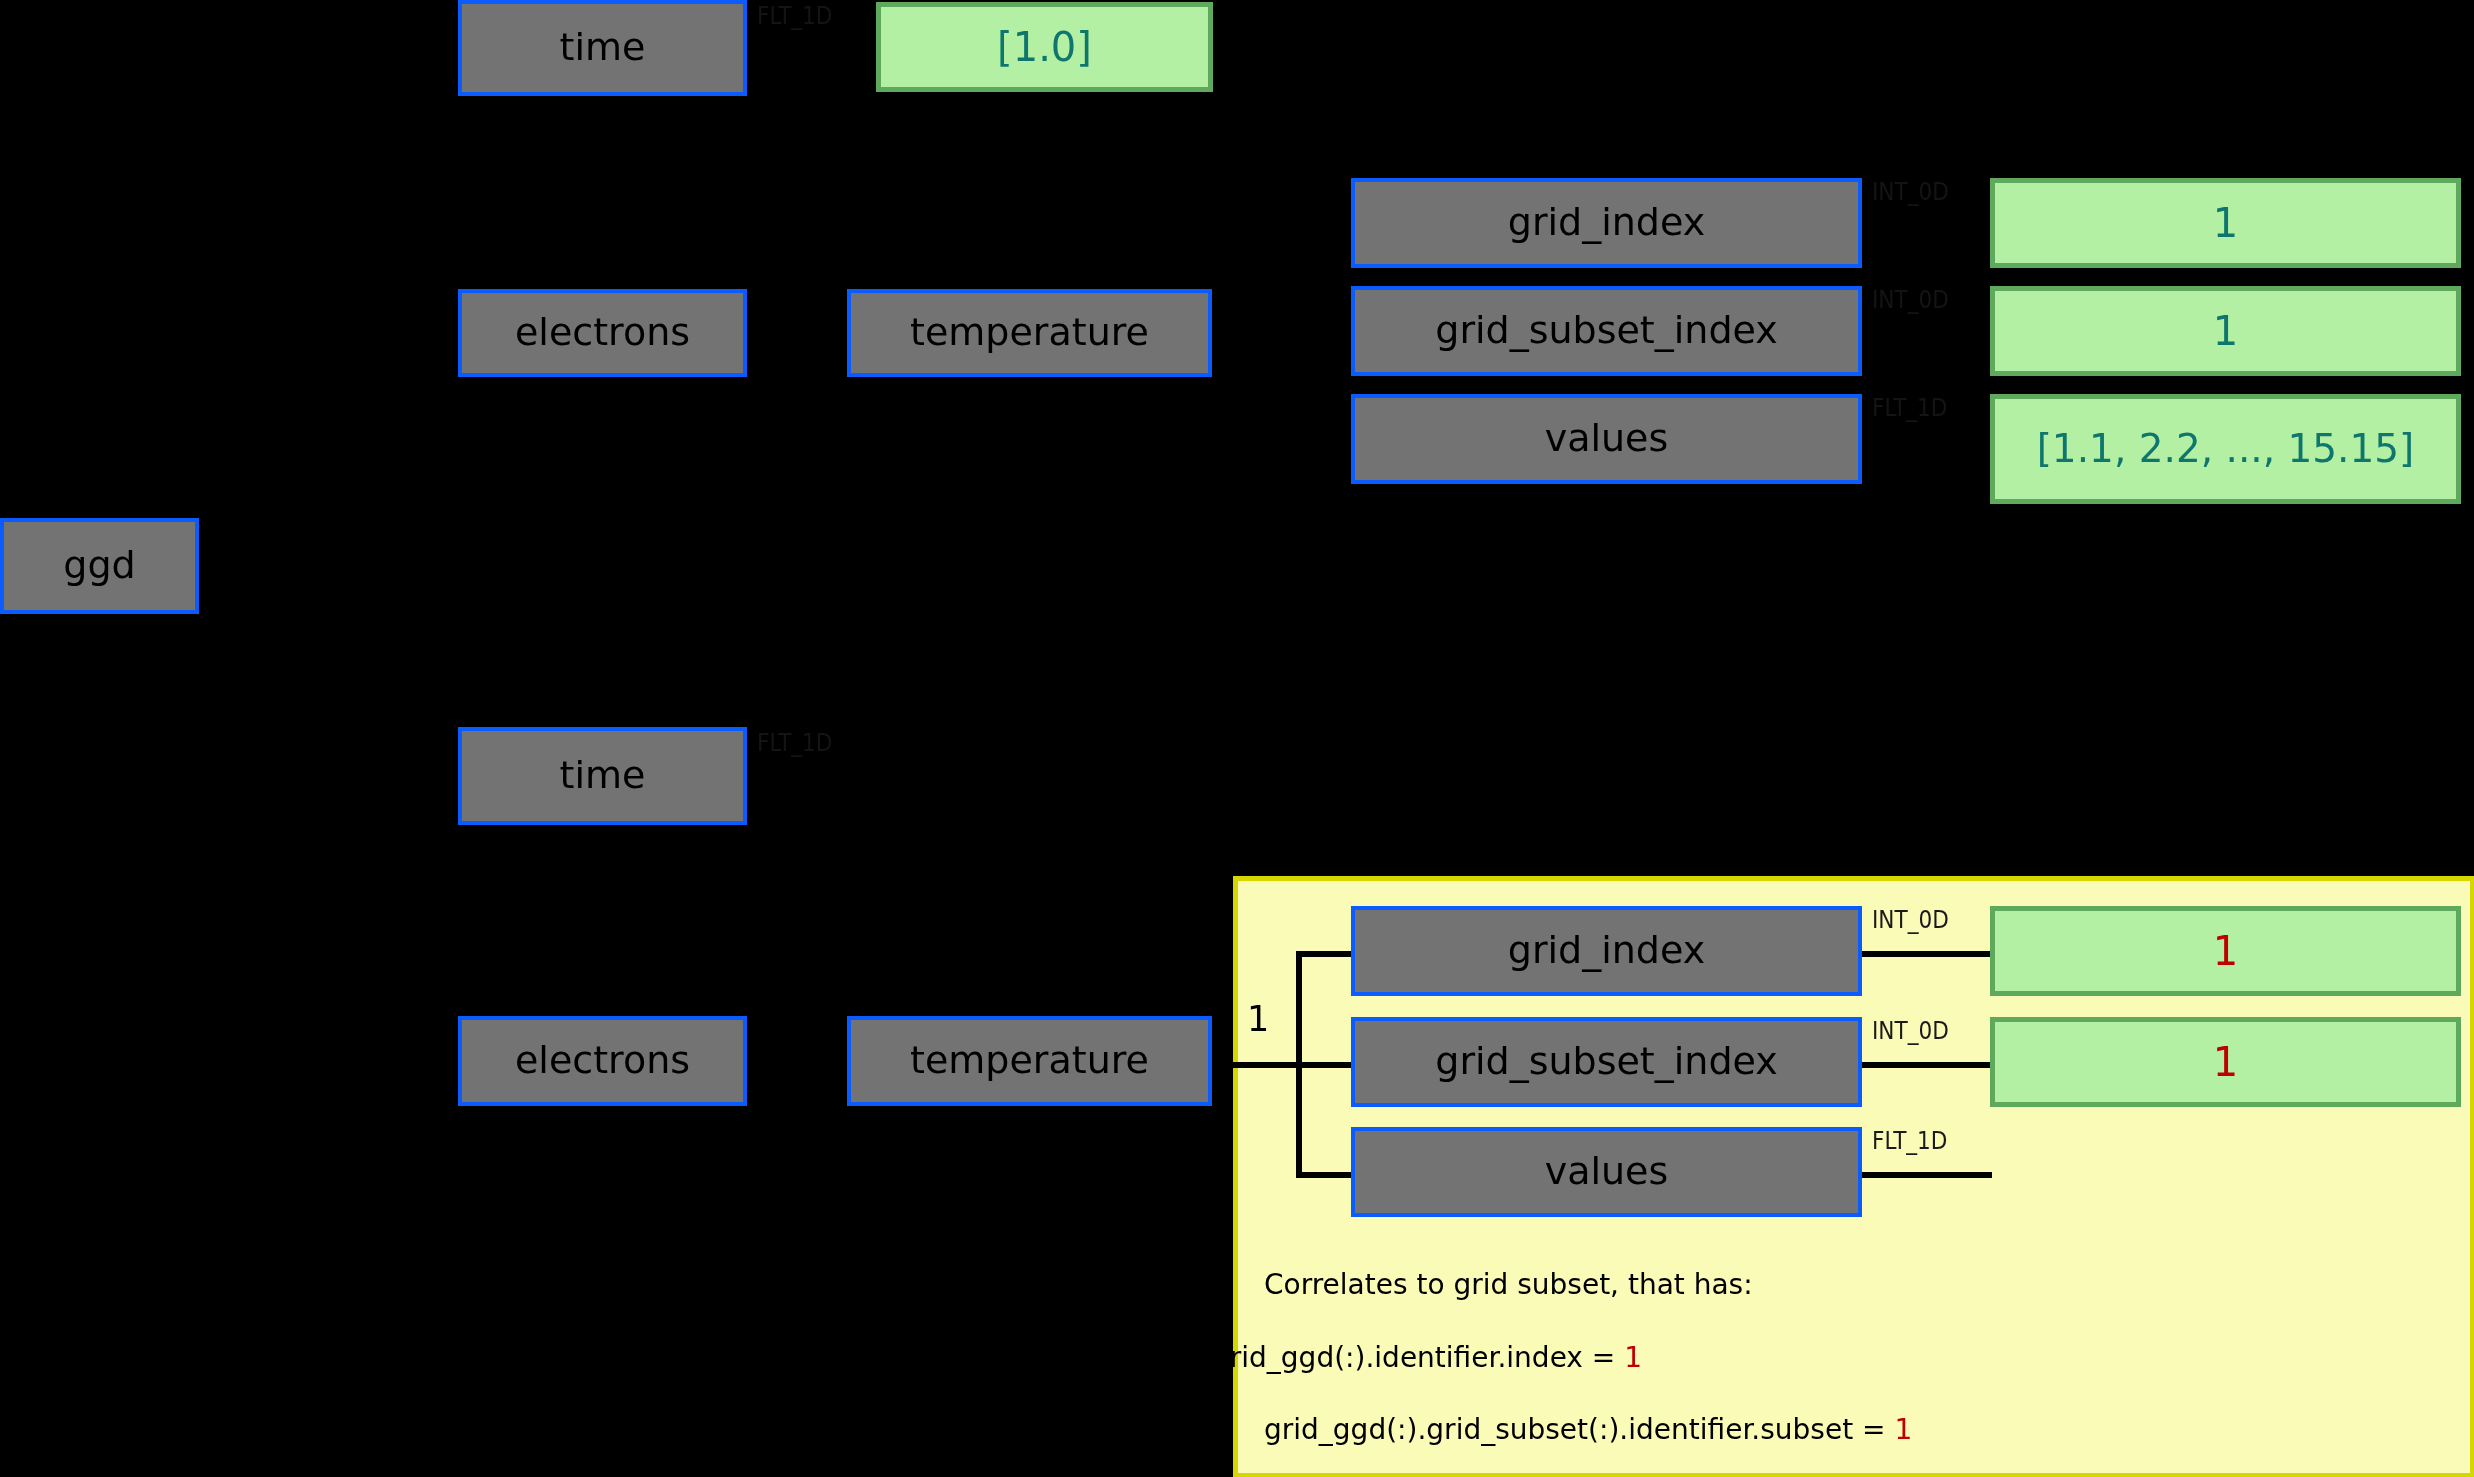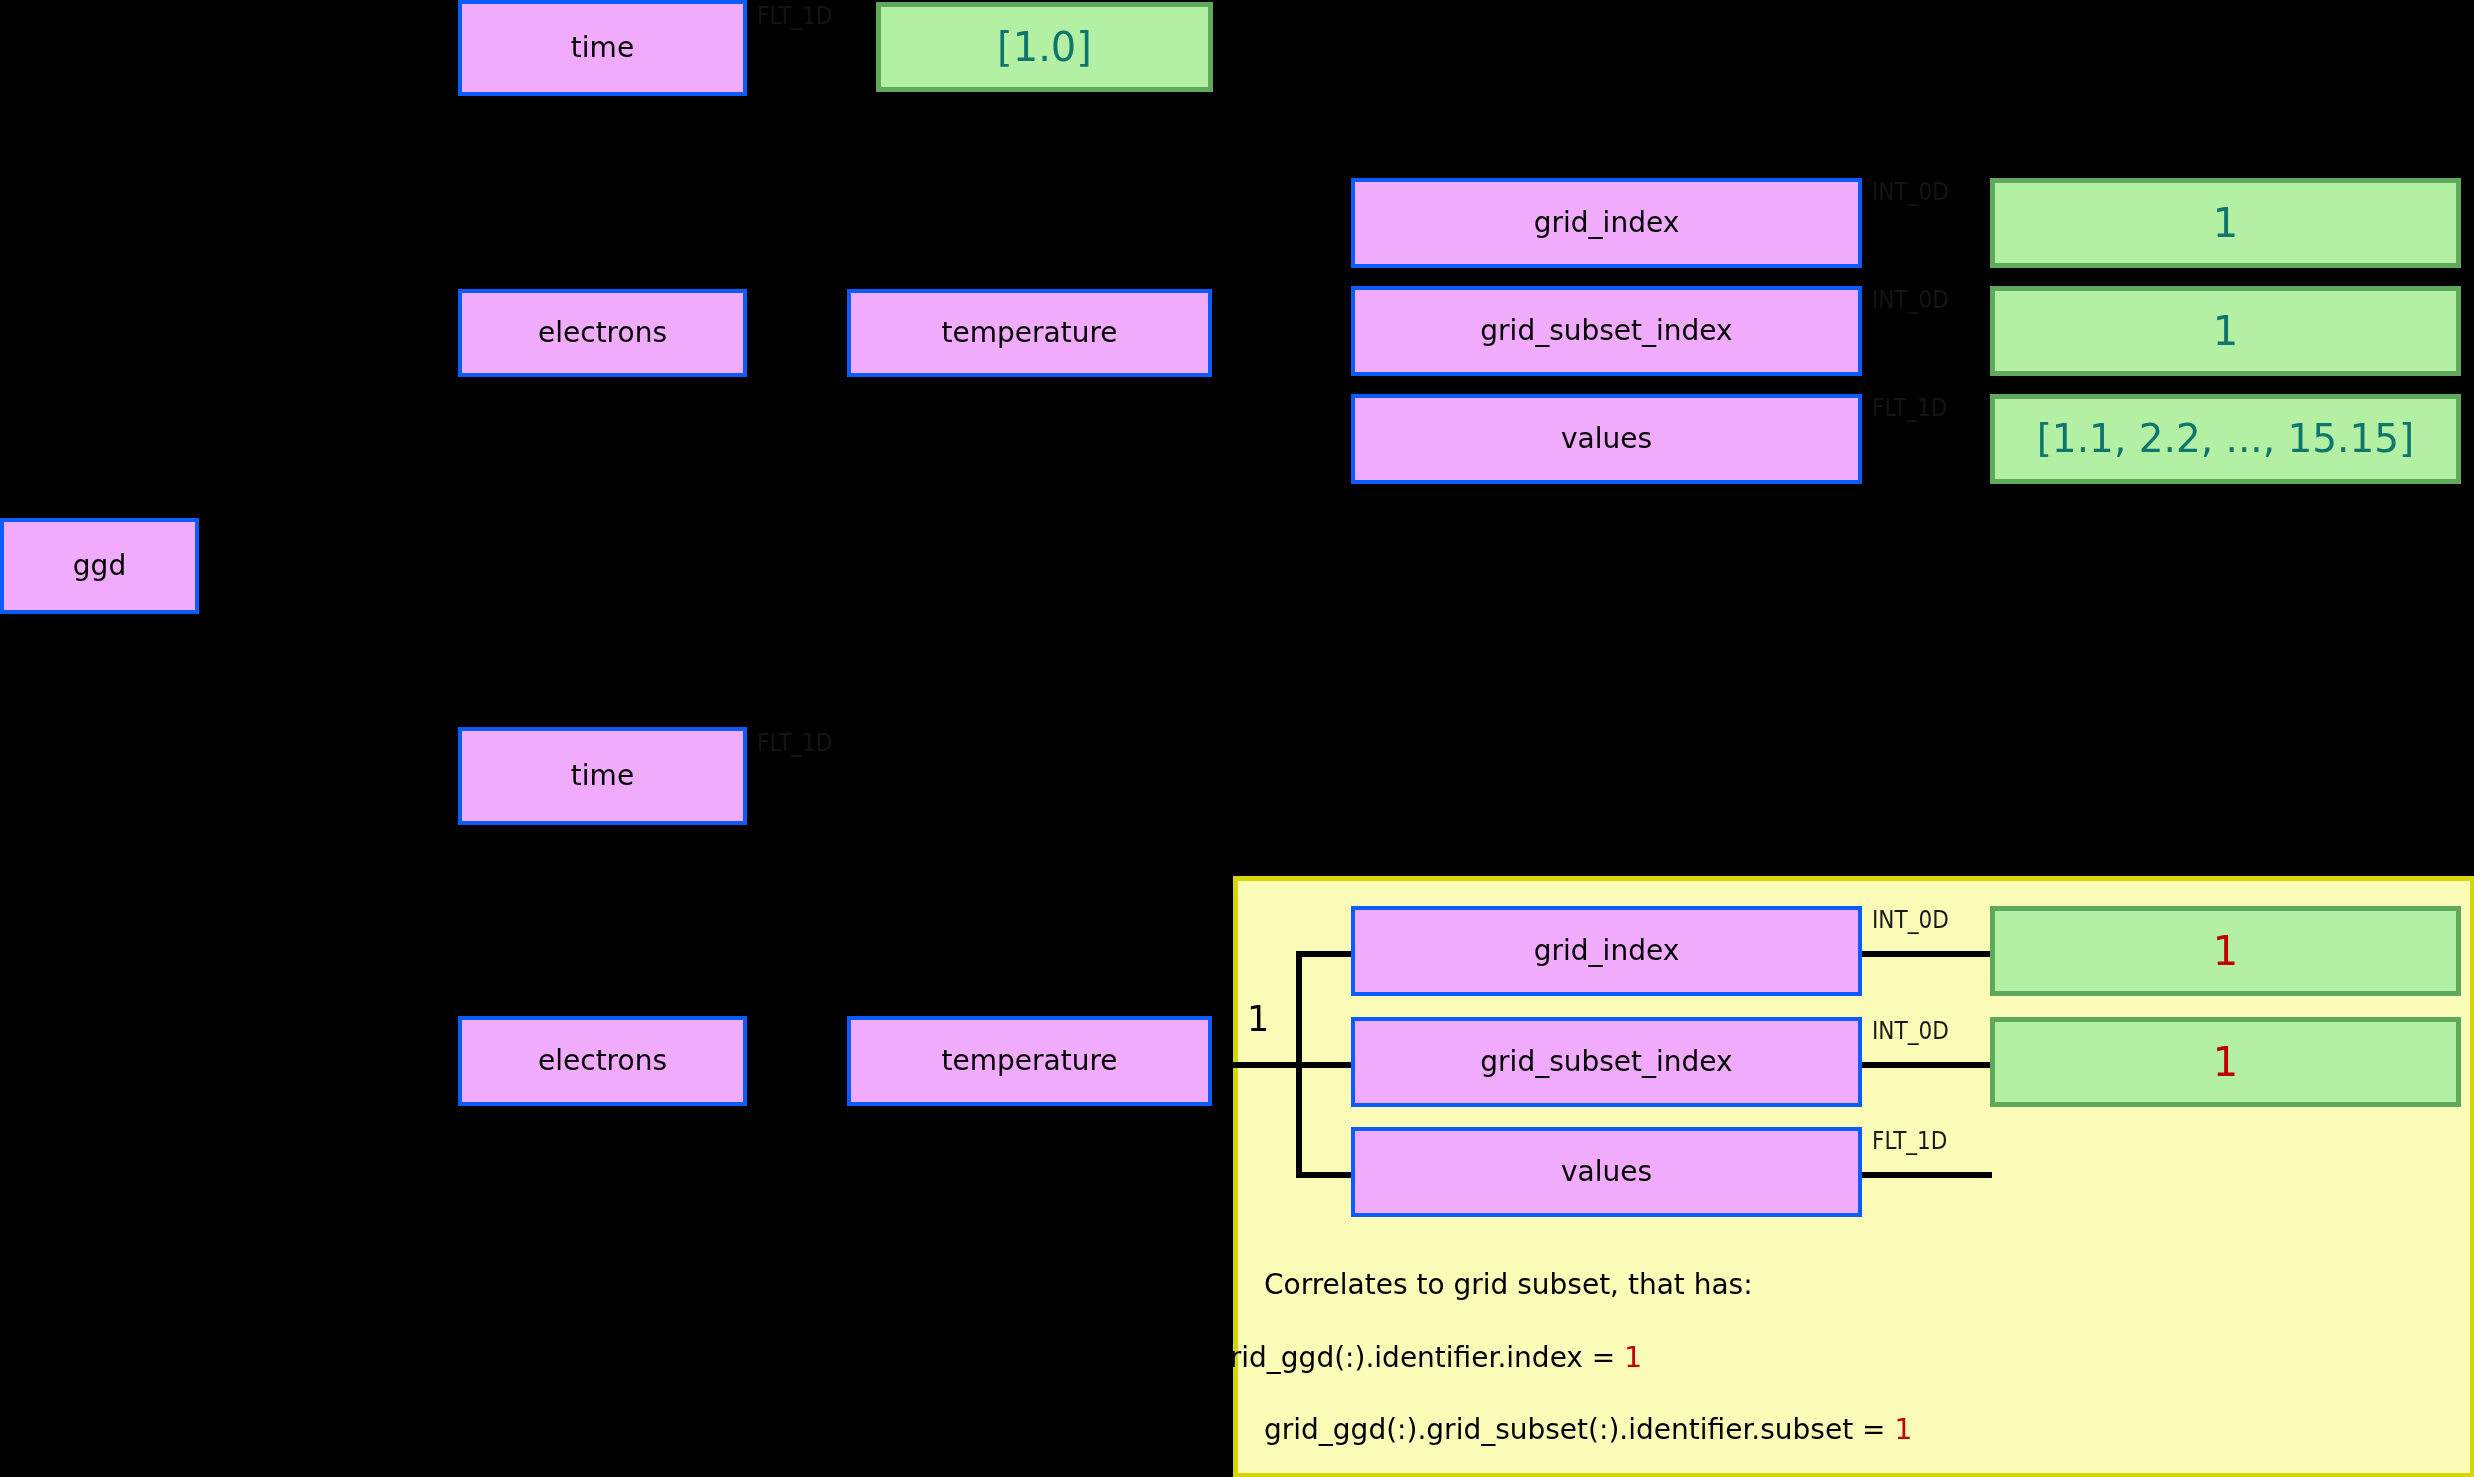--- a/index.html
+++ b/index.html
@@ -3,21 +3,21 @@
 <meta charset="utf-8">
 <style>
   html,body{margin:0;padding:0;background:#000;}
   #root{position:relative;width:2475px;height:1478px;background:#000000;
         font-family:"DejaVu Sans","Liberation Sans",sans-serif;overflow:hidden;}
 
   .node{position:absolute;box-sizing:border-box;display:flex;align-items:center;
         justify-content:center;text-align:center;line-height:1.05;}
 
   
-  .blue{background:#f0abfc;border:4.8px solid #0B5CFF;color:#000000;font-size:28px;}
+  .blue{background:#737373;border:4.8px solid #0B5CFF;color:#000000;font-size:38px;}
   
   .green{background:#B3F0A3;border:5.6px solid #5EA95B;color:#0f766e;font-size:40px;}
   .green.red-val{color:#C00000;}
 
   
   .type-label{position:absolute;color:#2b2b2b;font-size:24px;letter-spacing:0px;
               font-family:"DejaVu Sans Condensed","DejaVu Sans","Liberation Sans",sans-serif;
               white-space:nowrap;}
   .type-label.on-dark{color:#141414;}
   .type-label.on-yellow{color:#1a1a1a;}
@@ -88,21 +88,21 @@
   <div class="node blue" style="left:1351px;top:178px;width:511px;height:90px;">grid_index</div>
   <div class="type-label on-dark" style="left:1872px;top:178px;">INT_0D</div>
   <div class="node green" style="left:1990px;top:178px;width:471px;height:90px;">1</div>
 
   <div class="node blue" style="left:1351px;top:286px;width:511px;height:90px;">grid_subset_index</div>
   <div class="type-label on-dark" style="left:1872px;top:286px;">INT_0D</div>
   <div class="node green" style="left:1990px;top:286px;width:471px;height:90px;">1</div>
 
   <div class="node blue" style="left:1351px;top:394px;width:511px;height:90px;">values</div>
   <div class="type-label on-dark" style="left:1872px;top:394px;">FLT_1D</div>
-  <div class="node green" style="left:1990px;top:394px;width:471px;height:90px;font-size:39px;">[1.1, 2.2, ..., 15.15]</div>
+  <div class="node green" style="left:1990px;top:394px;width:471px;height:110px;font-size:39px;">[1.1, 2.2, ..., 15.15]</div>
 
   <div class="node blue" style="left:458px;top:727px;width:289px;height:98px;">time</div>
   <div class="type-label on-dark" style="left:757px;top:729px;">FLT_1D</div>
 
   <div class="node blue" style="left:458px;top:1016px;width:289px;height:90px;">electrons</div>
   <div class="node blue" style="left:847px;top:1016px;width:365px;height:90px;">temperature</div>
 
   <div class="index-label" style="left:1247px;top:999px;">1</div>
 
   <div class="node blue" style="left:1351px;top:906px;width:511px;height:90px;">grid_index</div>

